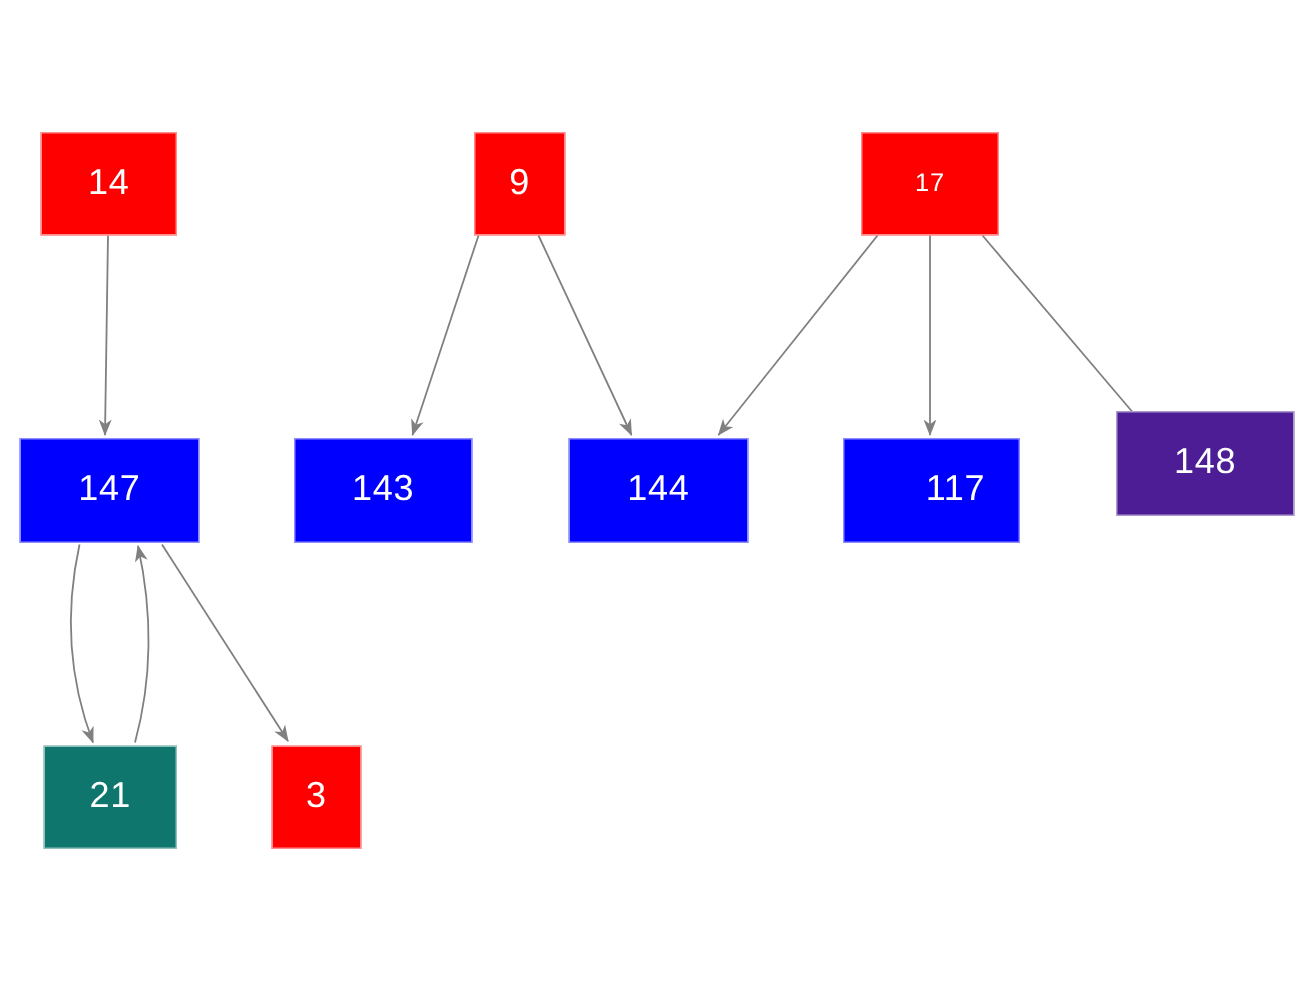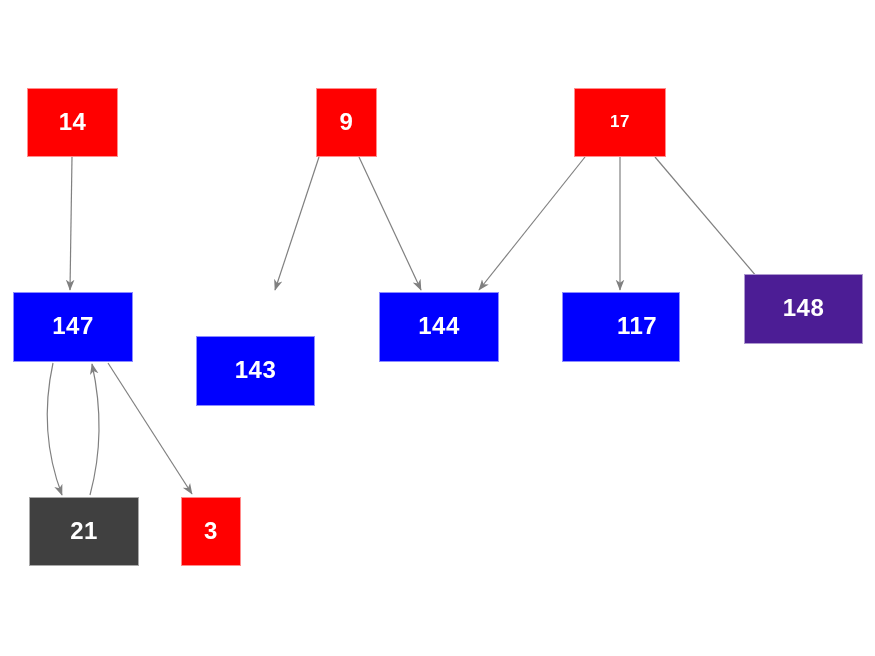--- a/index.html
+++ b/index.html
@@ -30,21 +30,20 @@
     display: flex;
     align-items: center;
     justify-content: center;
     color: #ffffff;
     font-size: 24px;
     line-height: 1;
     letter-spacing: 0.5px;
     font-family: "Liberation Sans", "DejaVu Sans", sans-serif;
     border: 1px solid rgba(255,255,255,0.55);
     user-select: none;
-    font-weight: bold;
   }
   .node-label {
     pointer-events: none;
     transform: translateY(-1px);
   }
 </style>
 </head>
 <body>
 
 <div id="graph-canvas">
@@ -72,32 +71,32 @@
       </div>
       <div class="graph-node" style="left: 316px; top: 88px; width: 61px; height: 69px; background: rgb(255, 0, 0); font-size: 24px; color: rgb(255, 255, 255);">
         <span class="node-label">9</span>
       </div>
       <div class="graph-node" style="left: 574px; top: 88px; width: 92px; height: 69px; background: rgb(255, 0, 0); font-size: 17px; color: rgb(255, 255, 255);">
         <span class="node-label">17</span>
       </div>
       <div class="graph-node" style="left: 13px; top: 292px; width: 120px; height: 70px; background: rgb(0, 0, 255); font-size: 24px; color: rgb(255, 255, 255); align-items: center;">
         <span class="node-label">147</span>
       </div>
-      <div class="graph-node" style="left: 196px; top: 292px; width: 119px; height: 70px; background: rgb(0, 0, 255); font-size: 24px; color: rgb(255, 255, 255); margin-top: 44px;">
+      <div class="graph-node" style="left: 196px; top: 292px; width: 119px; height: 70px; background: rgb(0, 0, 255); font-size: 24px; color: rgb(255, 255, 255);">
         <span class="node-label">143</span>
       </div>
       <div class="graph-node" style="left: 379px; top: 292px; width: 120px; height: 70px; background: rgb(0, 0, 255); font-size: 24px; color: rgb(255, 255, 255);">
         <span class="node-label">144</span>
       </div>
       <div class="graph-node" style="left: 562px; top: 292px; width: 118px; height: 70px; background: rgb(0, 0, 255); font-size: 24px; color: rgb(255, 255, 255); padding-left: 32px;">
         <span class="node-label">117</span>
       </div>
       <div class="graph-node" style="left: 744px; top: 274px; width: 119px; height: 70px; background: #4c1d95; font-size: 24px; color: rgb(255, 255, 255);">
         <span class="node-label">148</span>
       </div>
-      <div class="graph-node" style="left: 29px; top: 497px; width: 110px; height: 69px; background: #404040; font-size: 24px; color: rgb(255, 255, 255);">
+      <div class="graph-node" style="left: 29px; top: 497px; width: 89px; height: 69px; background: #0f766e; font-size: 24px; color: rgb(255, 255, 255);">
         <span class="node-label">21</span>
       </div>
       <div class="graph-node" style="left: 181px; top: 497px; width: 60px; height: 69px; background: rgb(255, 0, 0); font-size: 24px; color: rgb(255, 255, 255);">
         <span class="node-label">3</span>
       </div>
     </div>
 </div>
 
 </body></html>

